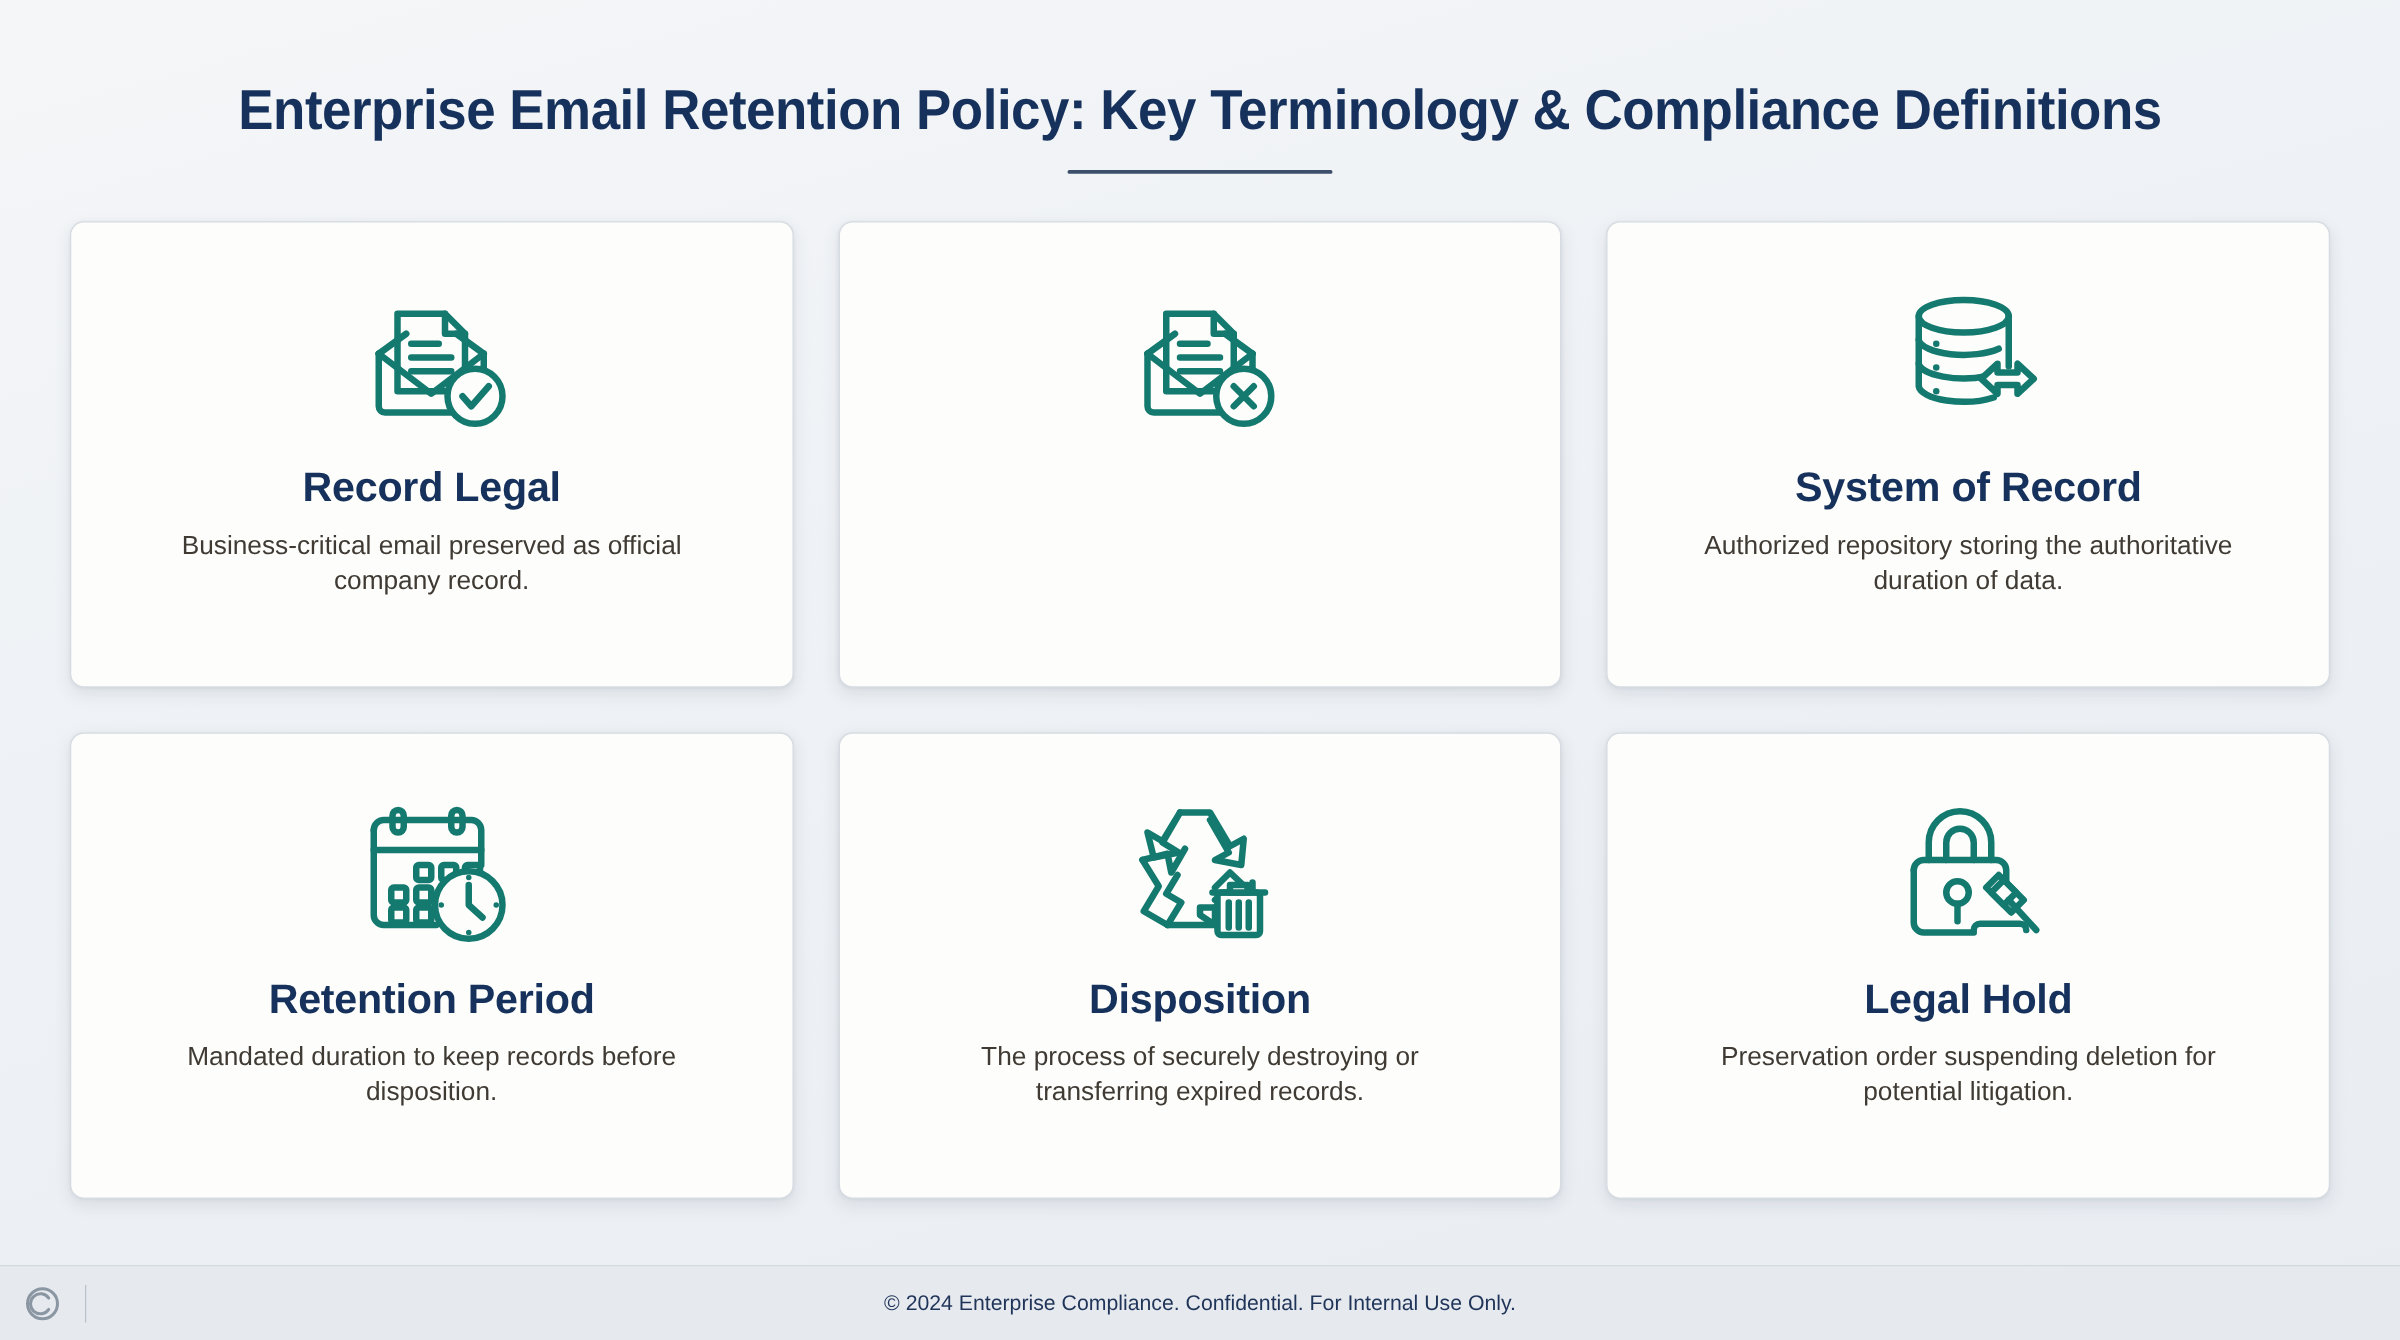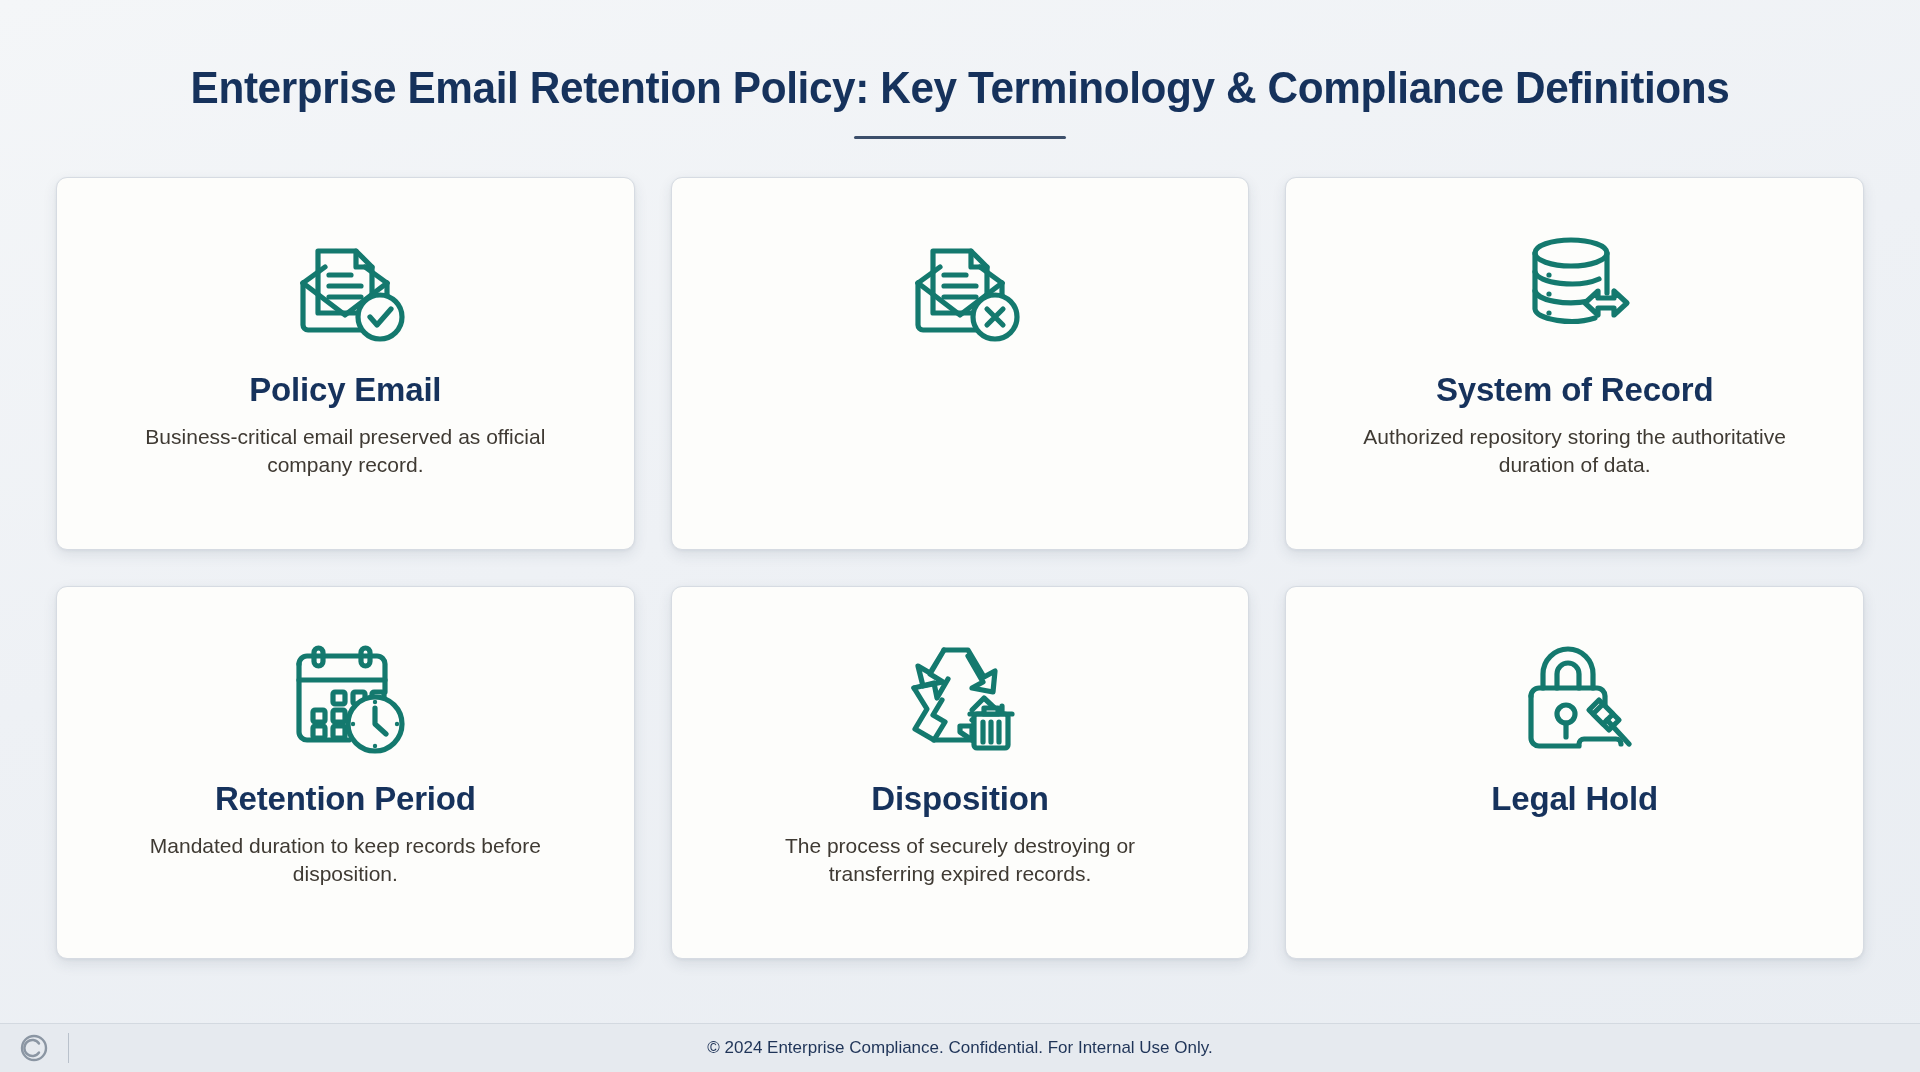--- a/index.html
+++ b/index.html
@@ -87,21 +87,21 @@
     line-height:1.31;
     color:#3f3a33;
     text-align:center;
     max-width:430px;
   }
 
   
   .footer {
     position:absolute;
     left:0; right:0; bottom:0;
-    height:49px;
+    height:60px;
     background:#e6eaef;
     border-top:1px solid #d3d9e0;
     display:flex;
     align-items:center;
   }
   .footer-logo {
     margin-left:18px;
     display:flex;
     align-items:center;
   }
@@ -135,21 +135,21 @@
         <path d="M35 28 h38 l16 16 v46 h-54 z"></path>
         <path d="M73 28 v16 h16"></path>
         <path d="M46 52 h22 M46 63 h32 M46 74 h32"></path>
         <path d="M20 60 l22 -16 M104 60 l-22 -16"></path>
         <path d="M20 60 v42 a5 5 0 0 0 5 5 h74 a5 5 0 0 0 5 -5 v-42"></path>
         <path d="M20 60 l42 32 l42 -32"></path>
         <circle cx="97" cy="94" r="22" fill="#fdfdfb"></circle>
         <path d="M87 94 l7 8 l14 -16"></path>
       </svg>
     </div>
-    <div class="card-title">Policy Email</div>
+    <div class="card-title">Record Legal</div>
     <div class="card-desc">Business-critical email preserved as official company record.</div>
   </div>
 
   <div class="card">
     <div class="card-icon">
       <svg width="124" height="124" viewBox="0 0 124 124" fill="none" stroke="#14796e" stroke-width="5.2" stroke-linecap="round" stroke-linejoin="round">
         <path d="M35 28 h38 l16 16 v46 h-54 z"></path>
         <path d="M73 28 v16 h16"></path>
         <path d="M46 52 h22 M46 63 h32 M46 74 h32"></path>
         <path d="M20 60 l22 -16 M104 60 l-22 -16"></path>
@@ -239,20 +239,21 @@
         <circle cx="53" cy="82" r="9"></circle>
         <path d="M53 91 v14"></path>
 
         <path d="M86 68 l20 20 l-10 10 l-20 -20 z" fill="#fdfdfb"></path>
         <path d="M80 82 l10 -10 l10 10 l-10 10 z" fill="#fdfdfb"></path>
         <path d="M94 88 l22 24"></path>
         <path d="M66 112 a5 5 0 0 1 5 -5 h32 a5 5 0 0 1 5 5" fill="#fdfdfb"></path>
       </svg>
     </div>
     <div class="card-title">Legal Hold</div>
+    <div class="card-desc">Preservation order suspending deletion for potential litigation.</div>
   </div>
 
 </div>
 
 <div class="footer">
   <div class="footer-logo">
     <svg width="32" height="32" viewBox="0 0 32 32" fill="none" stroke="#8b96a3" stroke-width="2.4">
       <circle cx="16" cy="16" r="12"></circle>
       <path d="M21 11.5 a8 8 0 1 0 0 9" stroke-linecap="round"></path>
     </svg>

